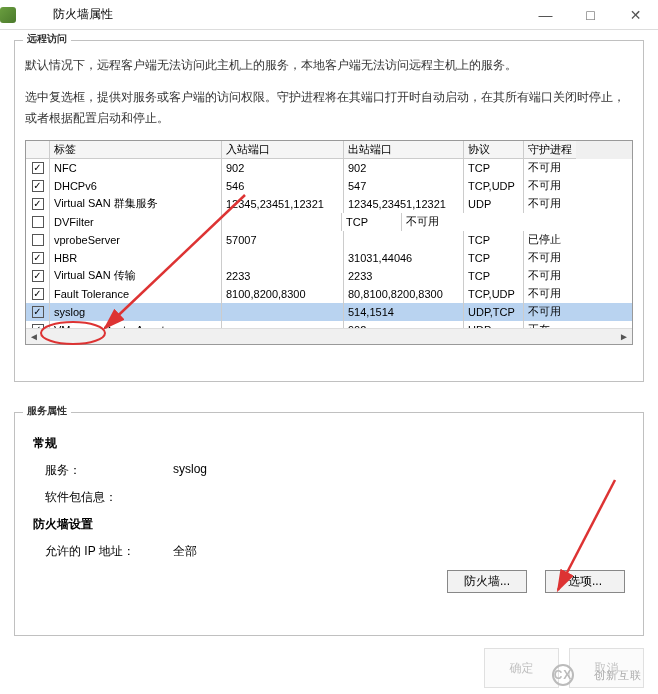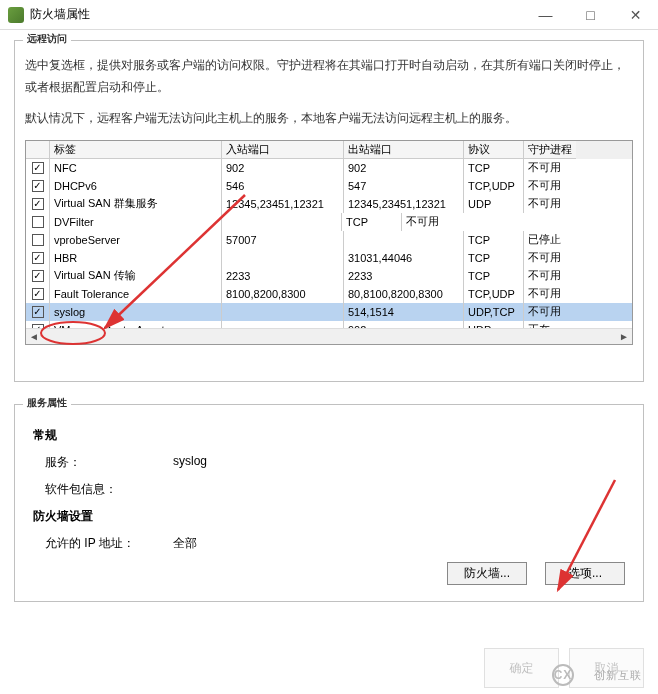--- a/index.html
+++ b/index.html
@@ -10,21 +10,21 @@
   width: 658px;
   height: 694px;
   overflow: hidden;
   color: #000;
 }
 .titlebar {
   height: 30px;
   display: flex;
   align-items: center;
   border-bottom: 1px solid #ddd;
-  padding-left: 8px;
+  gap: 31px;
 }
 .titlebar .icon {
   width: 16px; height: 16px;
   margin-right: 6px;
   background: linear-gradient(135deg,#6a9e3f,#4b7a2c);
   border-radius: 3px;
   position: relative;
 }
 .titlebar .title { flex: 1; }
 .win-btns { display: flex; }
@@ -103,21 +103,21 @@
   line-height: 1;
 }
 .h-scroll {
   height: 16px;
   background: #f0f0f0;
   border-top: 1px solid #ddd;
   display: flex;
 }
 .h-scroll .arrow { width: 16px; display:flex;align-items:center;justify-content:center;font-size:10px;color:#555; }
 .h-scroll .track { flex:1; }
-.props-group { margin-top: 22px; height: 198px; }
+.props-group { margin-top: 30px; height: 224px; }
 .sub-heading { font-weight: bold; margin: 8px 0 10px 8px; }
 .prop-row { display: flex; margin: 6px 0 10px 20px; }
 .prop-label { width: 128px; }
 .btn-row { display: flex; justify-content: flex-end; gap: 18px; margin: 8px 8px 0 0; }
 .btn {
   min-width: 80px;
   height: 23px;
   border: 1px solid #888;
   background: #f2f2f2;
   display: flex; align-items: center; justify-content: center;
@@ -160,22 +160,22 @@
     <div class="win-btn">―</div>
     <div class="win-btn">□</div>
     <div class="win-btn close">✕</div>
   </div>
 </div>
 
 <div class="content">
 
   <div class="group-box" style="height:342px;">
     <span class="legend">远程访问</span>
+    <div class="desc-text">默认情况下，远程客户端无法访问此主机上的服务，本地客户端无法访问远程主机上的服务。</div>
     <div class="desc-text">选中复选框，提供对服务或客户端的访问权限。守护进程将在其端口打开时自动启动，在其所有端口关闭时停止，或者根据配置启动和停止。</div>
-    <div class="desc-text">默认情况下，远程客户端无法访问此主机上的服务，本地客户端无法访问远程主机上的服务。</div>
 
     <div class="table-wrap">
       <div class="table-head">
         <div class="th c-chk"></div>
         <div class="th c-label">标签</div>
         <div class="th c-in">入站端口</div>
         <div class="th c-out">出站端口</div>
         <div class="th c-proto">协议</div>
         <div class="th c-daemon">守护进程</div>
       </div>

